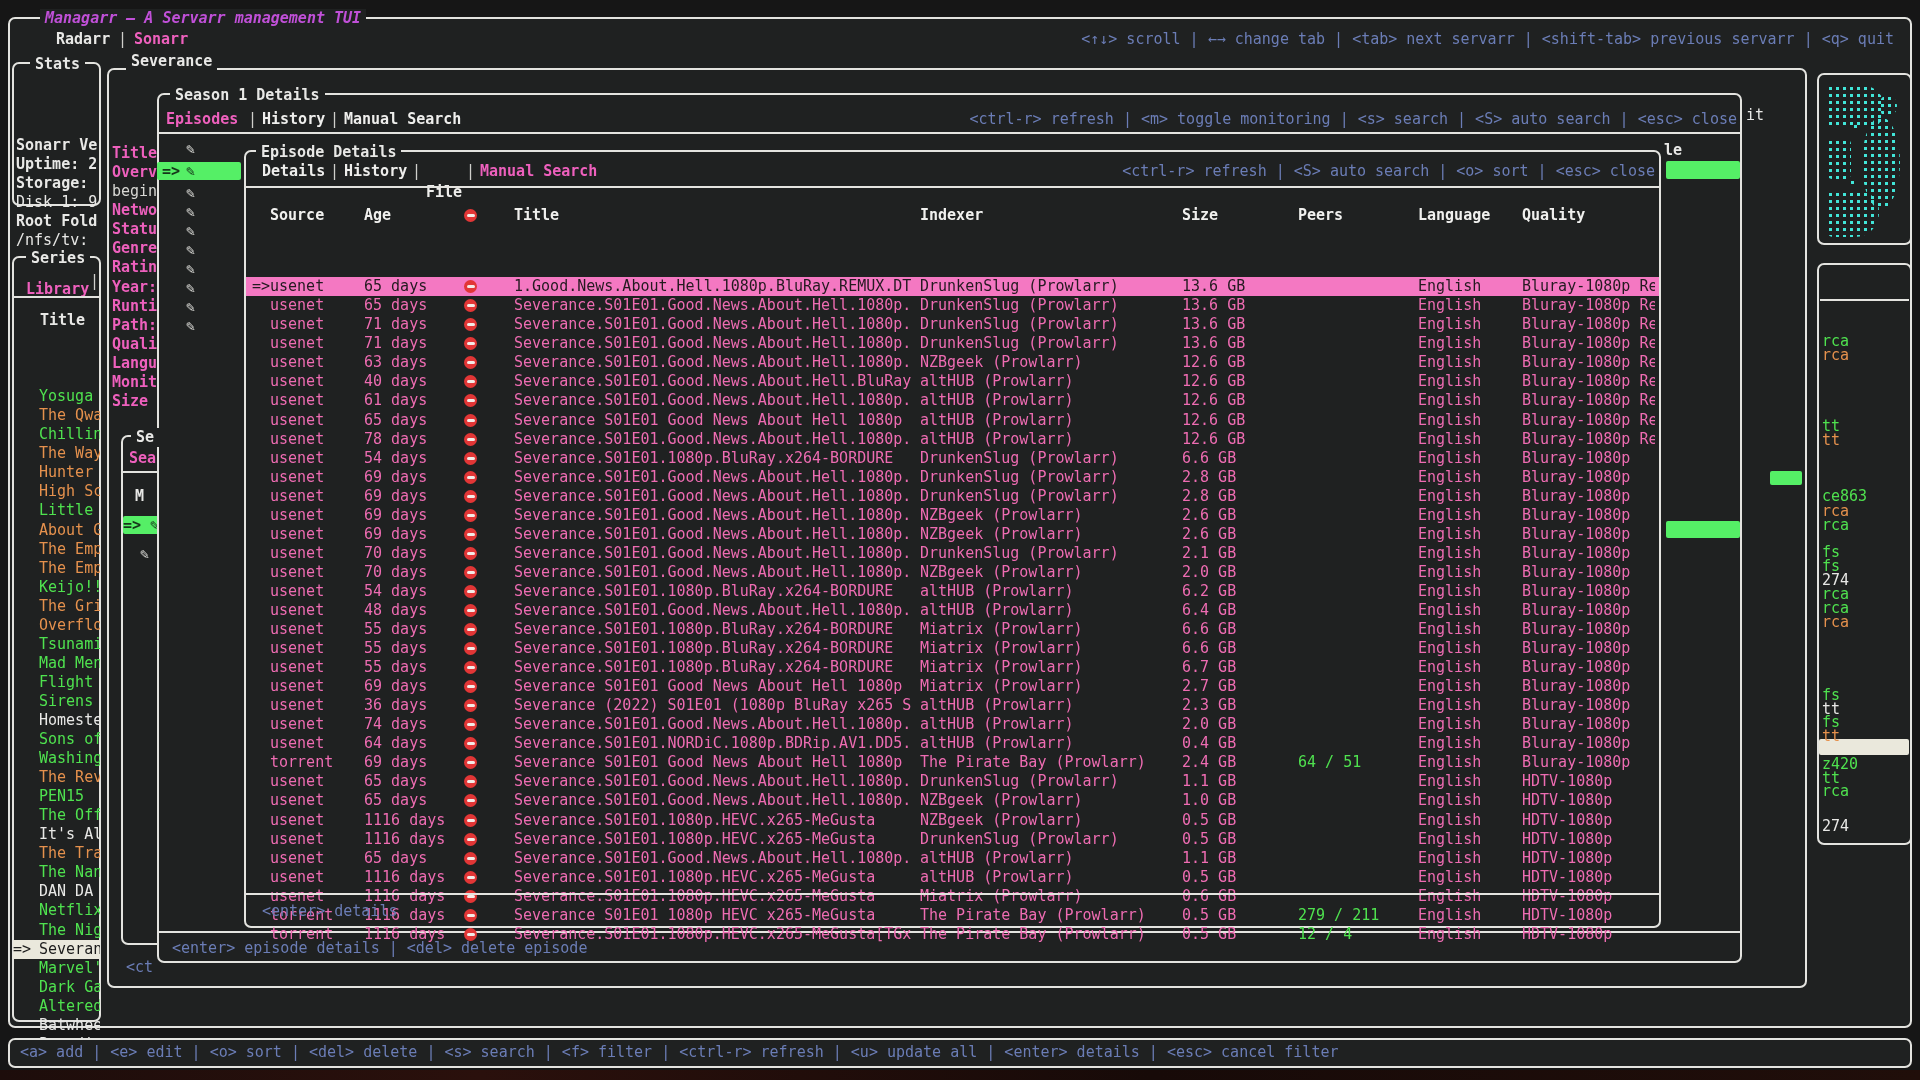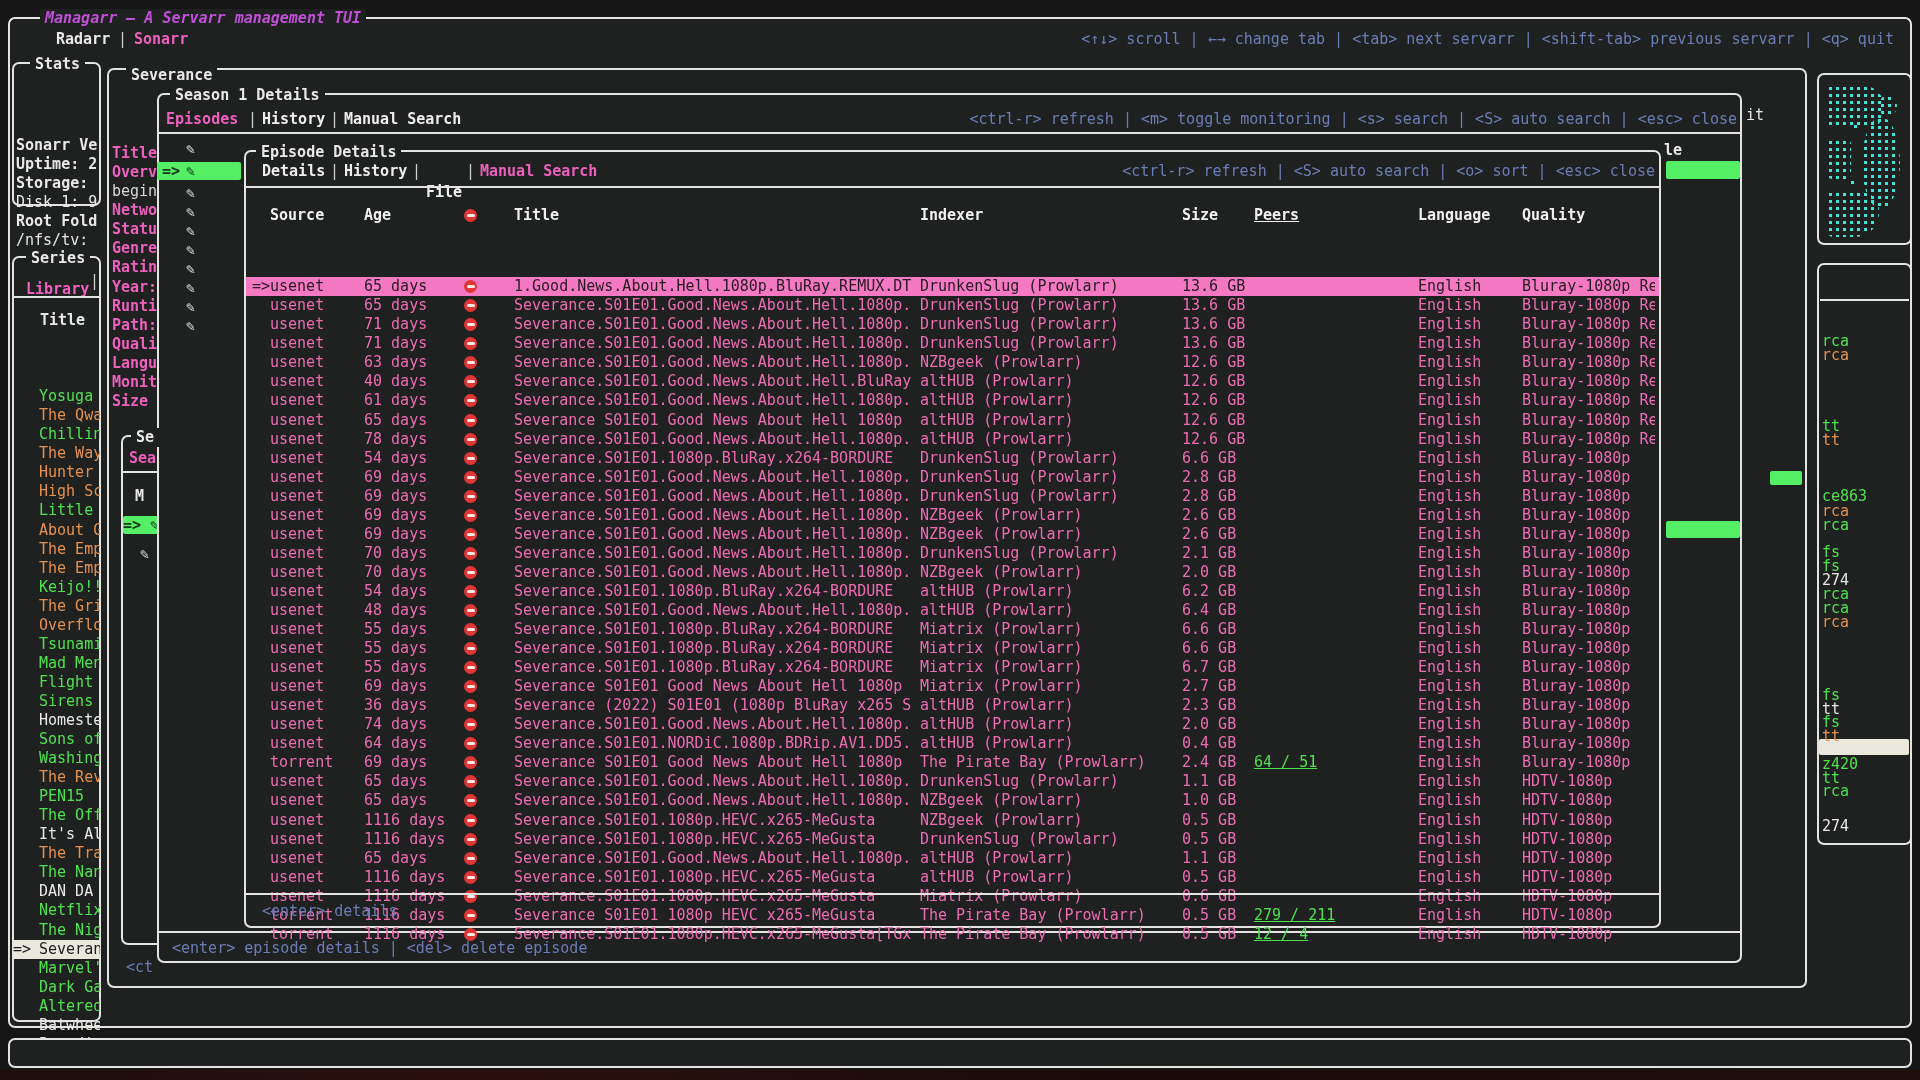--- a/index.html
+++ b/index.html
@@ -36,21 +36,21 @@
   
   .trow{position:relative;height:19.06px;color:#ee6cb2;}
   .trow span{position:absolute;top:0;white-space:pre;overflow:hidden;}
   .c-mk{left:6px;width:24px;}
   .c-source{left:24px;width:88px;}
   .c-age{left:118px;width:96px;}
   .c-flag{left:218px;width:20px;}
   .c-title{left:268px;width:402px;}
   .c-indexer{left:674px;width:258px;}
   .c-size{left:936px;width:100px;}
-  .c-peers{left:1008px;width:110px;color:#4fe24f;text-decoration:underline;}
+  .c-peers{left:1052px;width:110px;color:#4fe24f;}
   .c-lang{left:1172px;width:100px;}
   .c-qual{left:1276px;width:133px;}
   .trow.selected{background:#f478c2;color:#241a20;}
   .trow.selected .c-peers{color:#241a20;}
   .thead{position:absolute;height:19.06px;color:#f0f0ee;font-weight:bold;}
   .thead span{position:absolute;top:0;white-space:pre;}
   .noent{display:inline-block;width:13px;height:13px;border-radius:50%;background:#e23636;position:relative;top:2px;}
   .noent::after{content:"";position:absolute;left:2.5px;top:5px;width:8px;height:3px;border-radius:1.5px;background:#f3ece8;}
   .gbar{position:absolute;background:#55ef66;border-radius:2px;}
   .wbar{position:absolute;background:#eae8dc;border-radius:2px;}
@@ -188,21 +188,21 @@
         <span class="white">Batwhee</span>
       </div><div class="series-item">
         <span class="mk"></span>
         <span class="white">Paradis</span>
       </div><div class="series-item">
         <span class="mk"></span>
         <span class="white">Landman</span>
       </div></div>
 
   <div class="panel" style="left:107px;top:68px;width:1700px;height:920px;"></div>
-  <span class="abs ptitle" style="left:126px;top:66px;">Severance</span>
+  <span class="abs ptitle" style="left:126px;top:52px;">Severance</span>
   <div class="abs" style="left:112px;top:87px;width:46px;">
     
   <div class="sev-label mag">Title</div><div class="sev-label mag">Overv</div><div class="sev-label plain">begin</div><div class="sev-label mag">Netwo</div><div class="sev-label mag">Statu</div><div class="sev-label mag">Genre</div><div class="sev-label mag">Ratin</div><div class="sev-label mag">Year:</div><div class="sev-label mag">Runti</div><div class="sev-label mag">Path:</div><div class="sev-label mag">Quali</div><div class="sev-label mag">Langu</div><div class="sev-label mag">Monit</div><div class="sev-label mag">Size</div></div>
   <span class="abs white" style="left:1746px;top:106px;">it</span>
   <div class="gbar" style="left:1770px;top:471px;width:32px;height:14px;"></div>
   <span class="abs blue" style="left:126px;top:958px;">&lt;ct</span>
 
   <div class="panel" style="left:121px;top:435px;width:44px;height:510px;"></div>
   <span class="abs ptitle" style="left:131px;top:428px;">Se</span>
   <span class="abs pinktab" style="left:129px;top:449px;">Sea</span>
@@ -684,16 +684,17 @@
     <div class="dots" style="left:30px;top:104px;width:7px;height:7px;"></div>
   </div>
   <div class="panel" style="left:1817px;top:263px;width:95px;height:582px;"></div>
   <div class="divider" style="left:1820px;top:299px;width:89px;"></div>
   <div class="wbar" style="left:1819px;top:739px;width:90px;height:16px;"></div>
   <div class="abs" style="left:1822px;top:0;width:86px;height:845px;">
     
   <span class="frag green" style="top: 332px;">rca</span><span class="frag orange" style="top: 346px;">rca</span><span class="frag green" style="top: 417px;">tt</span><span class="frag orange" style="top: 431px;">tt</span><span class="frag green" style="top: 487px;">ce863</span><span class="frag orange" style="top: 502px;">rca</span><span class="frag green" style="top: 516px;">rca</span><span class="frag green" style="top: 543px;">fs</span><span class="frag green" style="top: 557px;">fs</span><span class="frag white" style="top: 571px;">274</span><span class="frag green" style="top: 585px;">rca</span><span class="frag green" style="top: 599px;">rca</span><span class="frag orange" style="top: 613px;">rca</span><span class="frag green" style="top: 686px;">fs</span><span class="frag white" style="top: 700px;">tt</span><span class="frag green" style="top: 713px;">fs</span><span class="frag orange" style="top: 727px;">tt</span><span class="frag green" style="top: 755px;">z420</span><span class="frag green" style="top: 769px;">tt</span><span class="frag green" style="top: 782px;">rca</span><span class="frag white" style="top: 817px;">274</span></div>
 
   <div class="panel" style="left:8px;top:1038px;width:1904px;height:30px;"></div>
+  <span class="abs blue" style="left:20px;top:1043px;">&lt;a&gt; add | &lt;e&gt; edit | &lt;o&gt; sort | &lt;del&gt; delete | &lt;s&gt; search | &lt;f&gt; filter | &lt;ctrl-r&gt; refresh | &lt;u&gt; update all | &lt;enter&gt; details | &lt;esc&gt; cancel filter</span>
 
   <div class="abs" style="left:0;top:1070px;width:1920px;height:10px;background:linear-gradient(90deg,#1d0d0b,#2a100c 25%,#170a08 60%,#200e0a);"></div>
 
 </div>
 
 </body></html>

